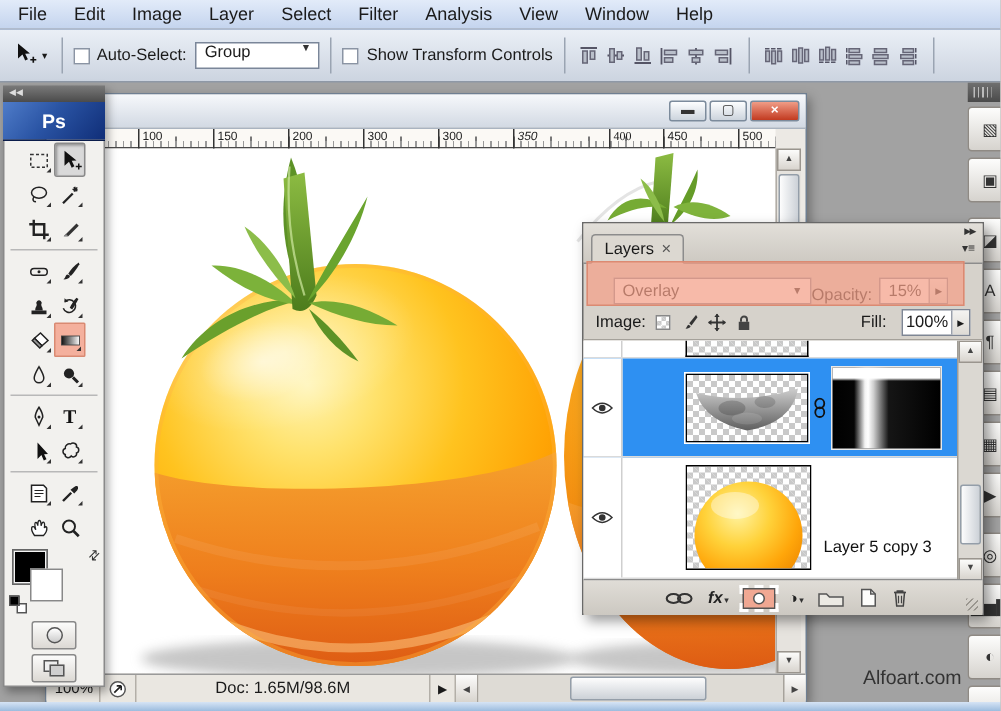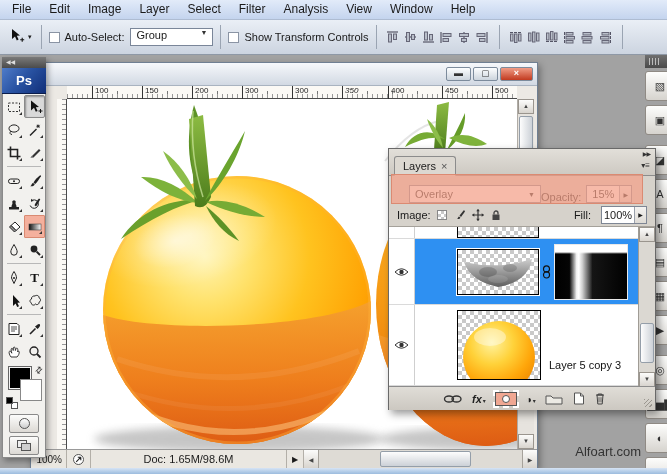--- a/index.html
+++ b/index.html
@@ -43,21 +43,21 @@
   .st-doc{width:196px;justify-content:center}
   .st-arrow{width:17px;justify-content:center;font-size:8px}
   .hscroll{flex:1;display:flex;align-items:stretch}
   .hbtn{width:15px;background:linear-gradient(#fcfcfb,#d8d4ce);border-right:1px solid #a6a29b;font-size:6px;display:flex;align-items:center;justify-content:center;color:#444}
   .htrack{flex:1;position:relative;background:#dedbd5}
   .hthumb{position:absolute;left:30%;top:1px;bottom:1px;width:45%;background:linear-gradient(#fdfdfd,#ccd1d7);border:1px solid #949ea9;border-radius:2px}
 
   #bottom-strip{position:absolute;left:0;top:468px;width:667px;height:6px;background:linear-gradient(#d6e4f5,#9cbcde);z-index:2}
 
   
-  #toolbar{position:absolute;left:2px;top:57px;width:44px;z-index:20;box-shadow:2px 3px 6px rgba(0,0,0,.35)}
+  #toolbar{position:absolute;left:2px;top:57px;width:68px;z-index:20;box-shadow:2px 3px 6px rgba(0,0,0,.35)}
   .tb-head{height:11px;background:linear-gradient(#7a7a7a,#4b4b4b);color:#ddd;font-size:6px;line-height:11px;padding-left:4px;letter-spacing:0}
   .tb-ps{height:26px;background:linear-gradient(130deg,#4f7cc9 0%,#2a54a4 45%,#102e78 100%);color:#fff;font-weight:bold;font-size:13px;display:flex;align-items:center;justify-content:center;border-bottom:1px solid #0a1c4a}
   .tb-body{background:#f2f1ee;border:1px solid #8a8a8a;border-top:none;padding:1px 0 2px}
   .trow{display:flex;justify-content:center}
   .tool{width:21px;height:23px;display:flex;align-items:center;justify-content:center;position:relative}
   .tool svg{display:block}
   .tool.f::after{content:"";position:absolute;right:2px;bottom:3px;border-left:3px solid transparent;border-bottom:3px solid #333}
   .tool.sel{background:#d9d9d9;border:1px solid #8a8a8a;box-shadow:inset 1px 1px 2px rgba(0,0,0,.35);border-radius:2px}
   .tool.hl{background:rgba(244,160,136,.8);border:1px solid #d98a72;border-radius:1px}
   .tb-div{height:1px;background:#b8b8b8;margin:2px 4px}
@@ -256,21 +256,21 @@
       <span class="wbtn close">×</span>
     </span>
   </div>
   <div class="ruler-h">
       <span class="tick" style="left: 25px;">100</span>
       <span class="tick" style="left: 75px;">150</span>
       <span class="tick" style="left: 125px;">200</span>
       <span class="tick" style="left: 175px;">300</span>
       <span class="tick" style="left: 225px;">300</span>
       <span class="tick" style="left: 275px; font-style: italic;">350</span>
-      <span class="tick" style="left: 321px;">400</span>
+      <span class="tick" style="left: 339px; font-family: Liberation Serif, serif;">400</span>
       <span class="tick" style="left: 375px;">450</span>
       <span class="tick" style="left: 425px;">500</span>
     </div>
   <div class="ruler-v"></div>
 
   <div class="canvas">
     <svg width="450" height="351" viewBox="0 0 450 351">
       <defs>
         <radialGradient id="g1" cx="38%" cy="30%" r="78%">
           <stop offset="0" stop-color="#fff4b2"></stop>

